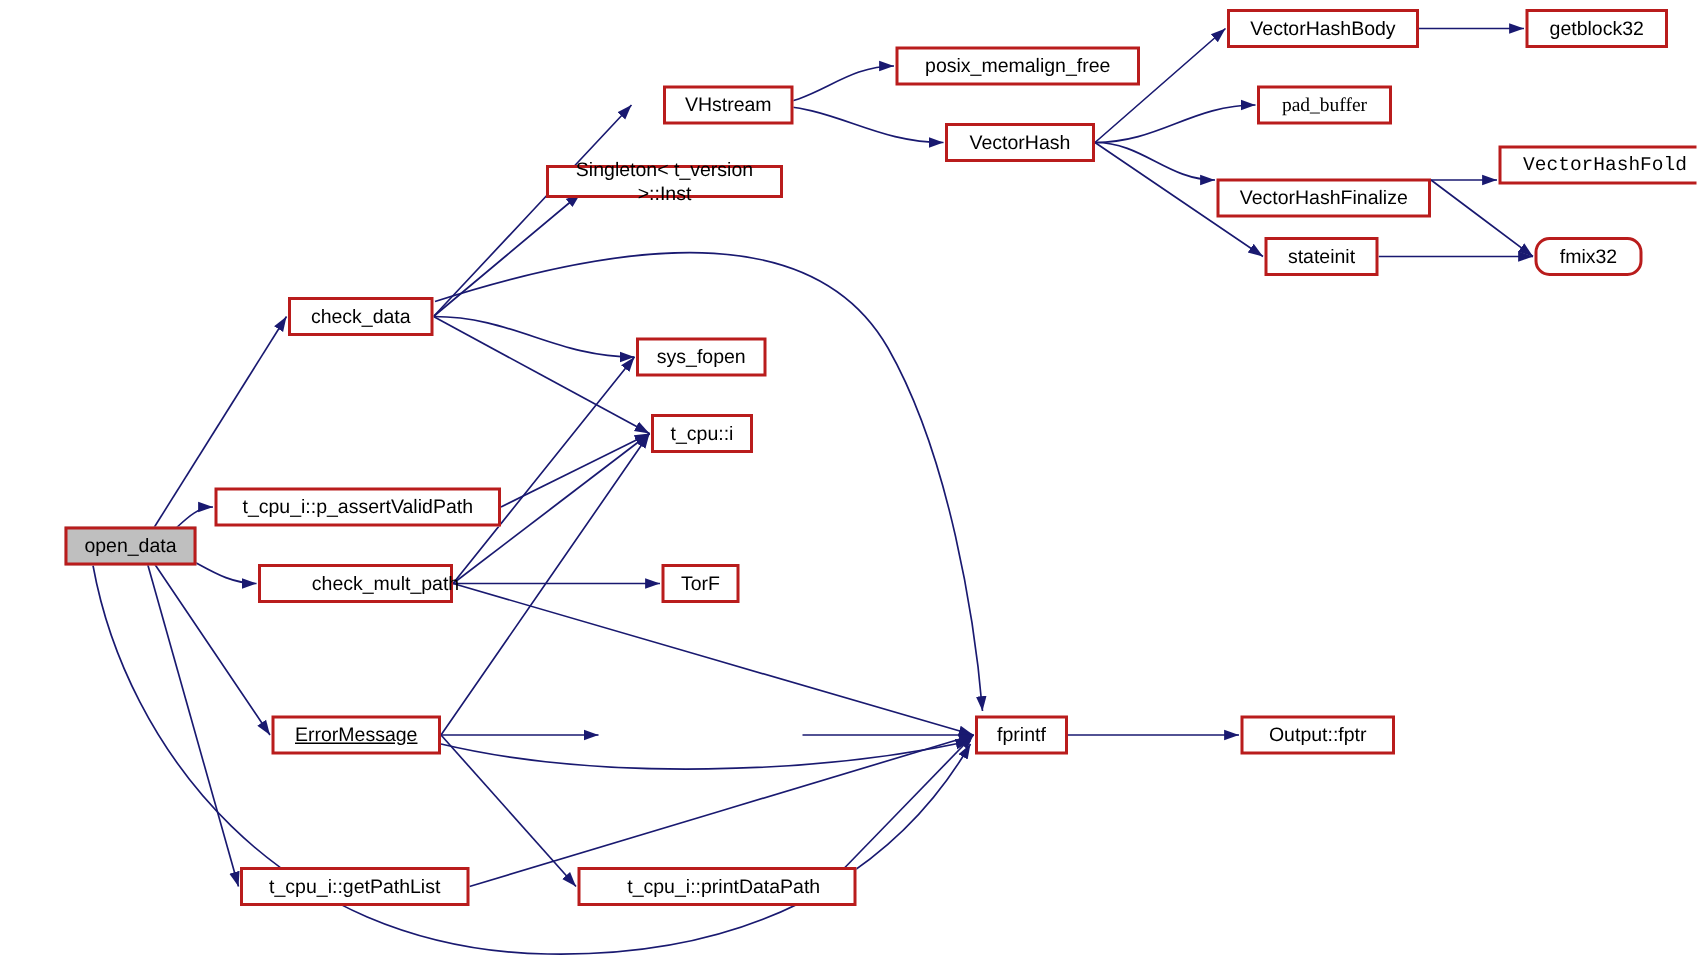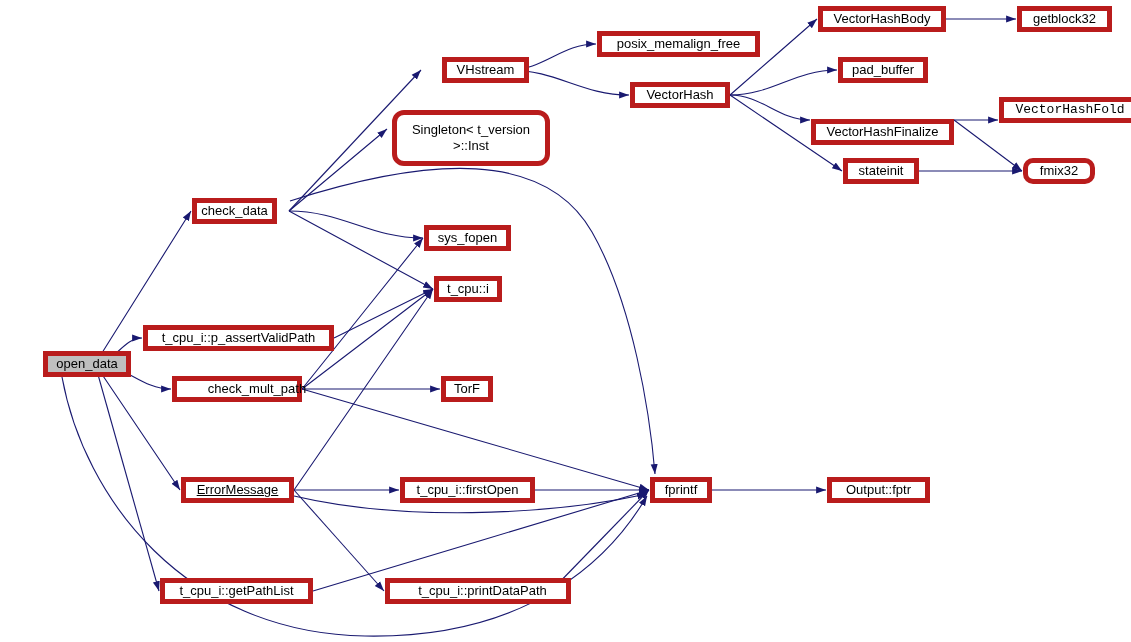--- a/index.html
+++ b/index.html
@@ -26,21 +26,21 @@
     stroke: var(--edge-color, #191970);
     stroke-width: 1.1;
   }
   .node {
     position: absolute;
     display: flex;
     align-items: center;
     justify-content: center;
     text-align: center;
     background: #ffffff;
-    border: 5px solid #b91c1c;
+    border: 2px solid #b91c1c;
     color: #000000;
     font-size: 13px;
     line-height: 1.25;
     padding: 0 3px;
     cursor: pointer;
     white-space: normal;
   }
   .node.highlight { background: #bfbfbf; margin-left: 36px; }
 </style>
 </head>
@@ -84,37 +84,36 @@
       <path d="M 294 490 C 336 490, 357 490, 399 490" class="edge" marker-end="url(#arrow)"></path>
       <path d="M 294 496 C 400 521 545 516 647 494" class="edge" marker-end="url(#arrow)"></path>
       <path d="M 294 490 C 323.7 523.33, 354.3 557.67, 384 591" class="edge" marker-end="url(#arrow)"></path>
       <path d="M 535 490 C 580.6 490, 603.4 490, 649 490" class="edge" marker-end="url(#arrow)"></path>
       <path d="M 551 591 C 583.34 557.67, 616.66 523.33, 649 490" class="edge" marker-end="url(#arrow)"></path>
       <path d="M 313 591 C 423.88 557.67, 538.12 523.33, 649 490" class="edge" marker-end="url(#arrow)"></path>
       <path d="M 712 490 C 757.6 490, 780.4 490, 826 490" class="edge" marker-end="url(#arrow)"></path>
     </svg>
 
   <div class="node highlight" style="left: 7px; top: 351px; width: 88px; height: 26px;">open_data</div>
-  <div class="node" style="left: 192px; top: 198px; width: 85px; height: 26px;">check_data</div>
+  <div class="node" style="left: 192px; top: 198px; width: 97px; height: 26px;">check_data</div>
   <div class="node" style="left: 422px; top: 57px; width: 87px; height: 26px; margin-left: 20px;">VHstream</div>
-  <div class="node" style="left: 392px; top: 110px; width: 158px; height: 56px; border-radius: 12px;">Singleton&lt; t_version &gt;::Inst</div>
+  <div class="node" style="left: 364px; top: 110px; width: 158px; height: 22px;">Singleton&lt; t_version &gt;::Inst</div>
   <div class="node" style="left: 597px; top: 31px; width: 163px; height: 26px;">posix_memalign_free</div>
   <div class="node" style="left: 630px; top: 82px; width: 100px; height: 26px;">VectorHash</div>
   <div class="node" style="left: 818px; top: 6px; width: 128px; height: 26px;">VectorHashBody</div>
   <div class="node" style="left: 1017px; top: 6px; width: 95px; height: 26px;">getblock32</div>
-  <div class="node" style="left: 838px; top: 57px; width: 90px; height: 26px;">pad_buffer</div>
+  <div class="node" style="left: 838px; top: 57px; width: 90px; height: 26px; font-family: Liberation Serif, serif;">pad_buffer</div>
   <div class="node" style="left: 811px; top: 107px; width: 143px; height: 26px; margin-top: 12px;">VectorHashFinalize</div>
   <div class="node" style="left: 999px; top: 97px; width: 142px; height: 26px; font-family: Liberation Mono, monospace;">VectorHashFold</div>
   <div class="node" style="left: 843px; top: 158px; width: 76px; height: 26px;">stateinit</div>
   <div class="node" style="left: 1023px; top: 158px; width: 72px; height: 26px; border-radius: 10px;">fmix32</div>
   <div class="node" style="left: 424px; top: 225px; width: 87px; height: 26px;">sys_fopen</div>
   <div class="node" style="left: 434px; top: 276px; width: 68px; height: 26px;">t_cpu::i</div>
   <div class="node" style="left: 143px; top: 325px; width: 191px; height: 26px;">t_cpu_i::p_assertValidPath</div>
   <div class="node" style="left: 172px; top: 376px; width: 130px; height: 26px; padding-left: 43px;">check_mult_path</div>
   <div class="node" style="left: 441px; top: 376px; width: 52px; height: 26px;">TorF</div>
   <div class="node" style="left: 181px; top: 477px; width: 113px; height: 26px; text-decoration: underline;">ErrorMessage</div>
-  <div class="node" style="left: 400px; top: 477px; width: 135px; height: 26px;">t_cpu_i::firstOpen</div>
   <div class="node" style="left: 650px; top: 477px; width: 62px; height: 26px;">fprintf</div>
   <div class="node" style="left: 827px; top: 477px; width: 103px; height: 26px;">Output::fptr</div>
   <div class="node" style="left: 160px; top: 578px; width: 153px; height: 26px;">t_cpu_i::getPathList</div>
   <div class="node" style="left: 385px; top: 578px; width: 186px; height: 26px; padding-left: 12px;">t_cpu_i::printDataPath</div>
 
 </div>
 
 </body></html>

